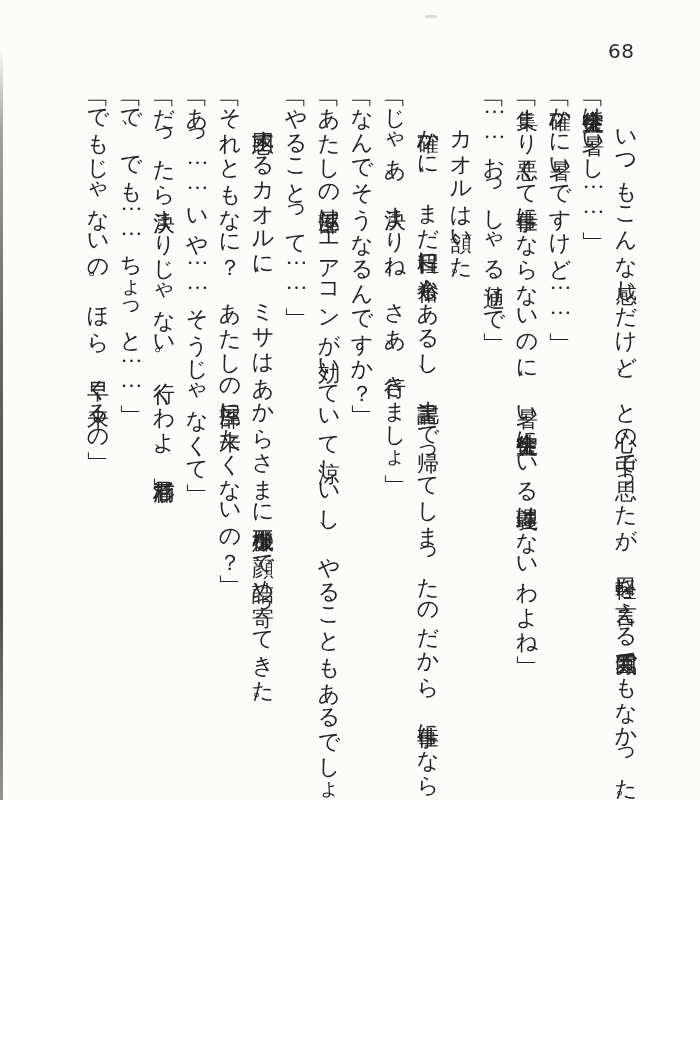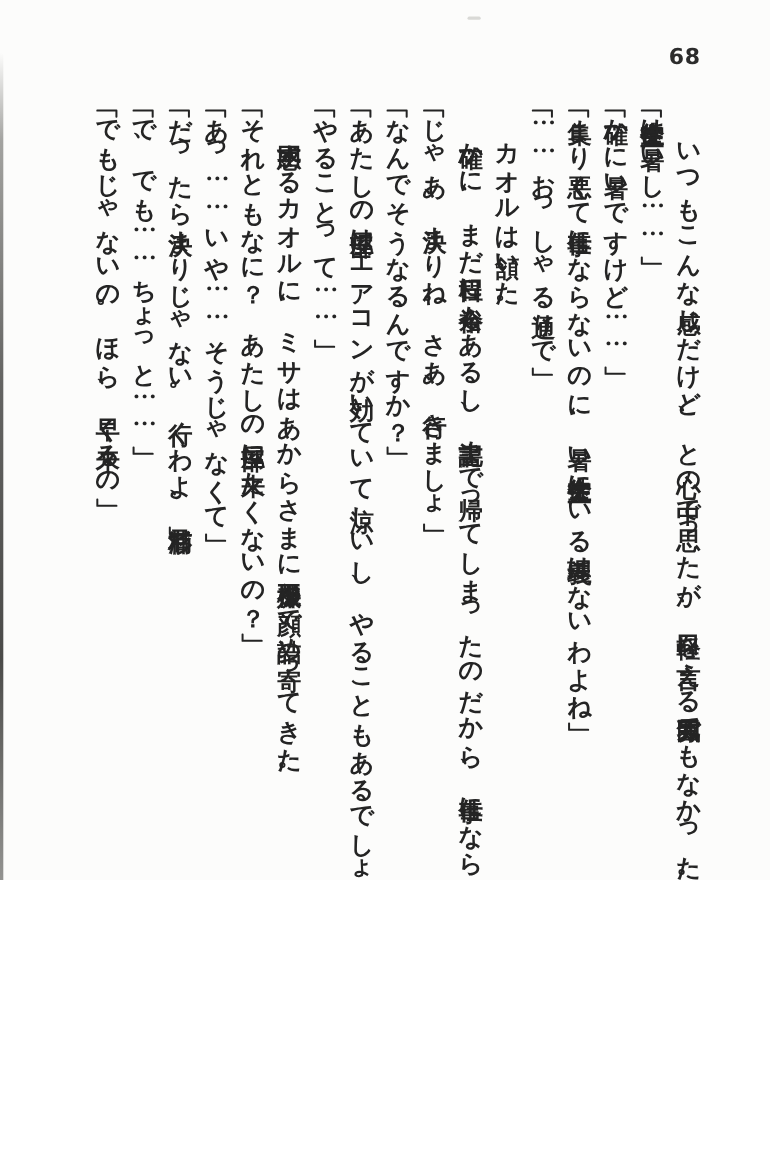--- a/index.html
+++ b/index.html
@@ -7,21 +7,20 @@
     padding: 0;
     background: #ffffff;
   }
   .page {
     position: relative;
     width: 700px;
     height: 800px;
     background: #fcfcfb;
     overflow: hidden;
     font-family: "Liberation Serif", "DejaVu Serif", serif;
-    font-weight: bold;
   }
   
   .scan-edge-left {
     position: absolute;
     left: 0;
     top: 48px;
     width: 3px;
     height: 1002px;
     background: linear-gradient(to bottom,
       rgba(0,0,0,0.00) 0%,

